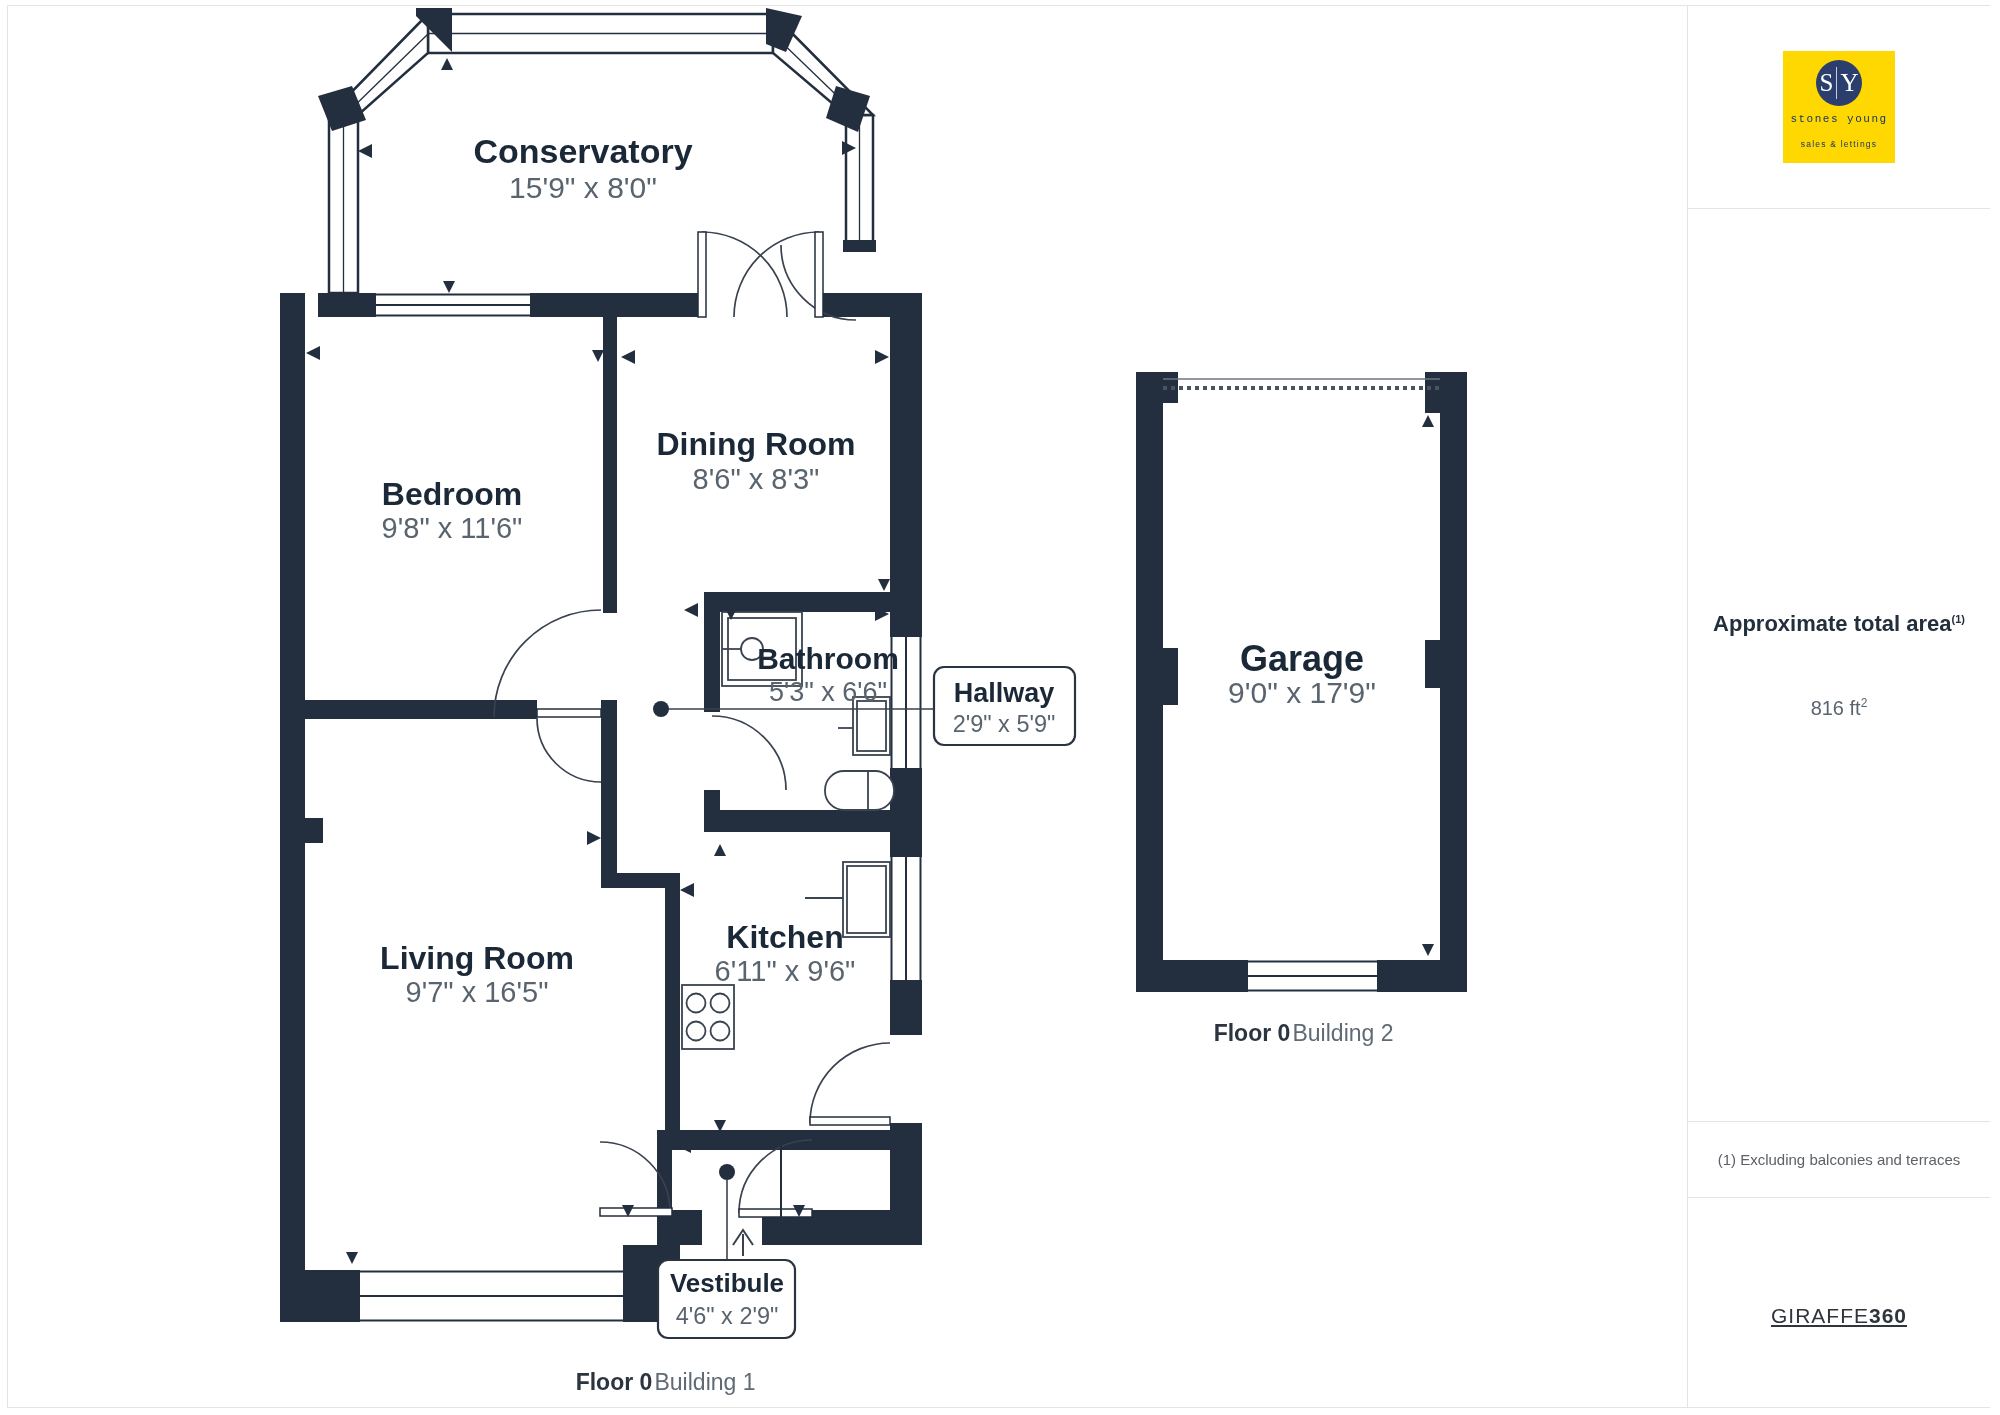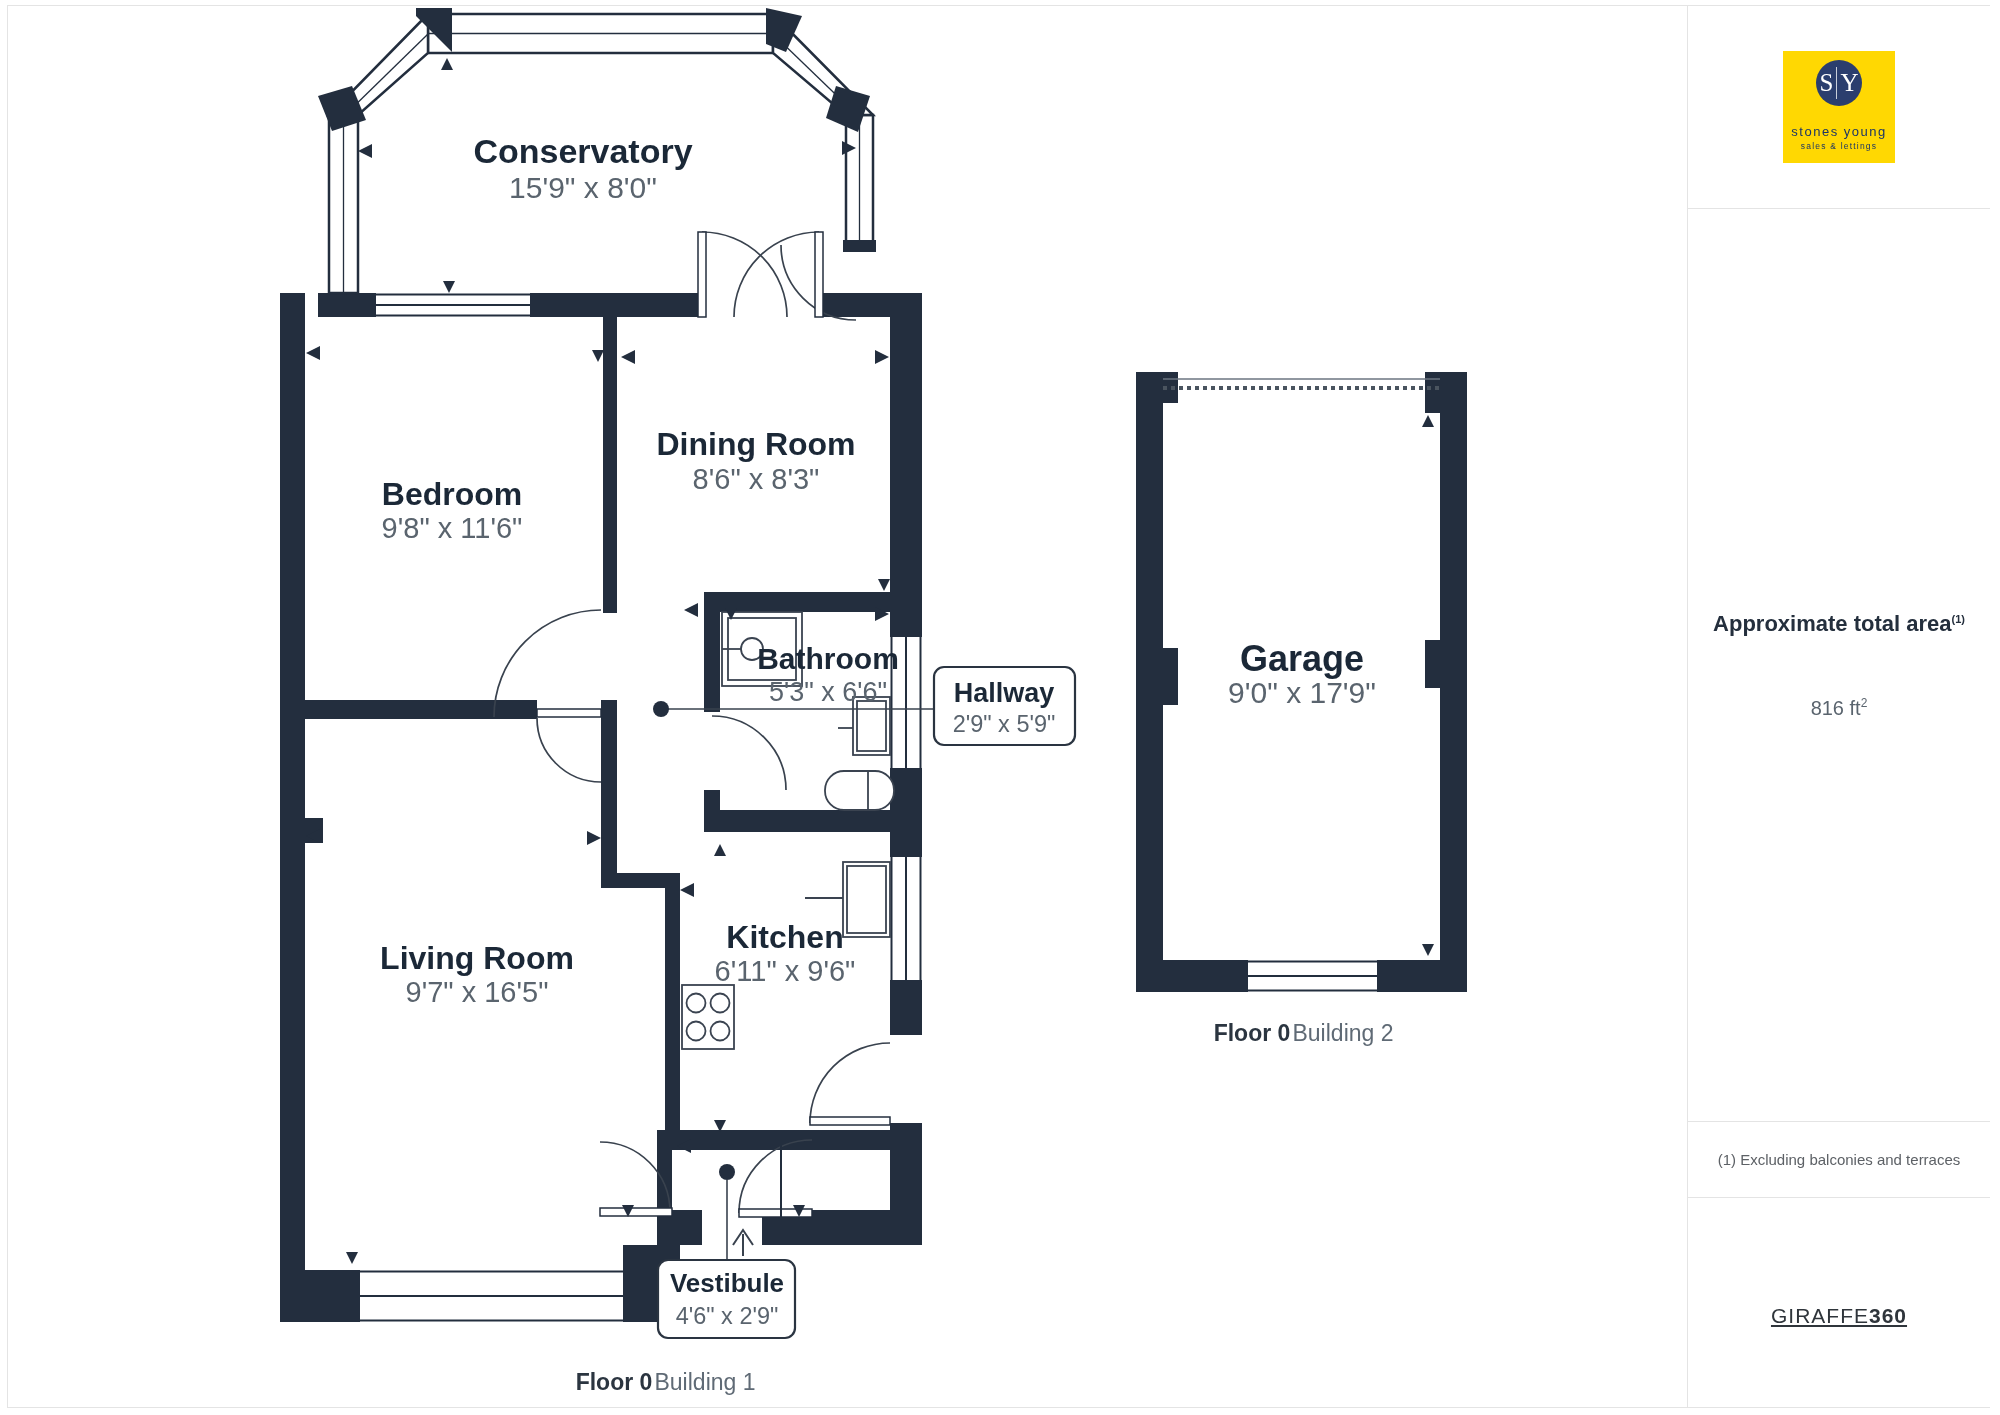--- a/index.html
+++ b/index.html
@@ -17,22 +17,22 @@
   .sb-area{height:913px;border-bottom:1px solid #e4e4e4;gap:47px;}
   .sb-foot{height:76px;border-bottom:1px solid #e4e4e4;}
   .sb-disc{flex:1;}
   .logo-box{width:112px;height:112px;background:#ffd802;display:flex;flex-direction:column;
        align-items:center;justify-content:flex-start;padding-top:9px;box-sizing:border-box;}
   .logo-circle{width:46px;height:46px;border-radius:50%;background:#2b3e6e;display:flex;
        align-items:center;justify-content:center;font-family:"Liberation Serif",serif;
        color:#ffffff;font-size:25px;}
   .logo-circle .bar{display:inline-block;width:1px;height:32px;background:rgba(255,255,255,.75);
        margin:0 3px;}
-  .logo-brand{margin-top:18px;color:#1c3566;font-size:13px;letter-spacing:1.5px;}
-  .logo-tag{margin-top:2px;color:#1c3566;font-size:8.5px;letter-spacing:1.2px;}
+  .logo-brand{margin-top:7px;color:#1c3566;font-size:11px;letter-spacing:1.5px;font-family:Liberation Mono, monospace;}
+  .logo-tag{margin-top:14px;color:#1c3566;font-size:8.5px;letter-spacing:1.2px;}
   .area-title{color:#242f3d;font-size:22px;font-weight:bold;}
   .area-title sup{font-size:11px;}
   .area-value{margin-top:12px;color:#5a646e;font-size:20px;}
   .area-value sup{font-size:12px;}
   .footnote{color:#5d6166;font-size:15px;}
   .disclaimer{color:#5d6166;font-size:16.5px;line-height:1.3;max-width:278px;}
   .giraffe{margin-top:26px;color:#2f353b;font-size:21px;letter-spacing:1px;text-decoration:underline;}
   .giraffe b{font-weight:bold;}
 </style>
 </head>

